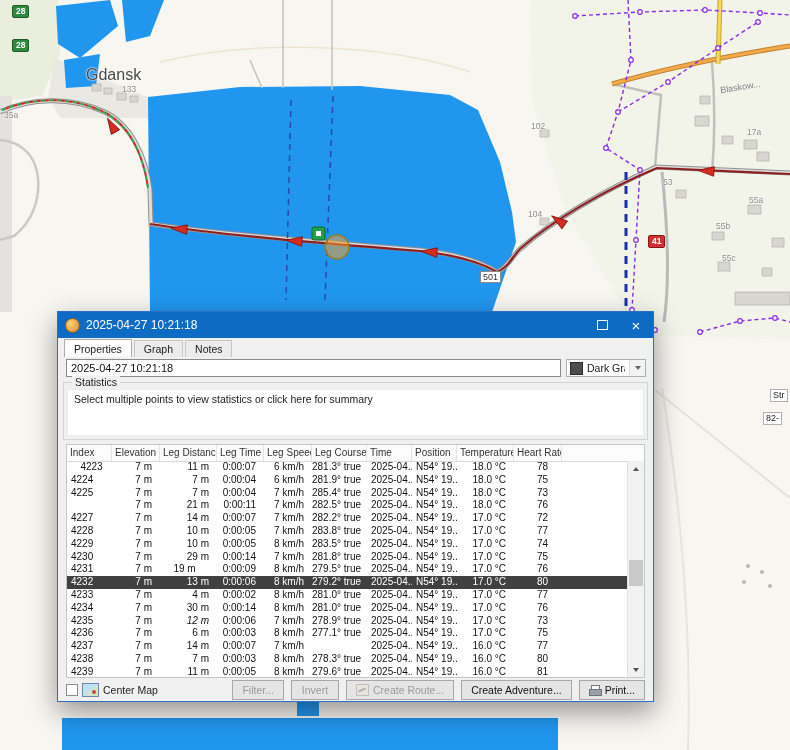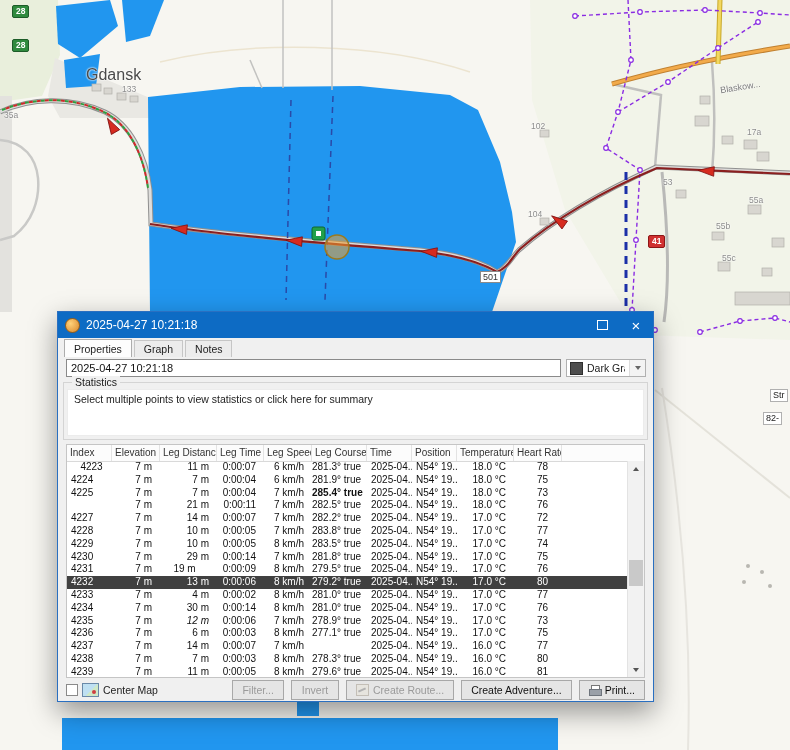--- a/index.html
+++ b/index.html
@@ -289,21 +289,21 @@
             <div class="tcell al c7" style="width: 45px;">N54° 19...</div>
             <div class="tcell ar c8" style="width: 57px;">18.0 °C</div>
             <div class="tcell ar c9" style="width: 48px;">75</div>
           </div>
           <div class="trow">
             <div class="tcell al c0" style="width: 45px;">4225</div>
             <div class="tcell ar c1" style="width: 48px;">7 m</div>
             <div class="tcell ar c2" style="width: 57px;">7 m</div>
             <div class="tcell ar c3" style="width: 47px;">0:00:04</div>
             <div class="tcell ar c4" style="width: 48px;">7 km/h</div>
-            <div class="tcell ar c5" style="width: 55px; font-weight: bold;">285.4° true</div>
+            <div class="tcell ar c5" style="width: 55px;">285.4° true</div>
             <div class="tcell al c6" style="width: 45px;">2025-04...</div>
             <div class="tcell al c7" style="width: 45px;">N54° 19...</div>
             <div class="tcell ar c8" style="width: 57px;">18.0 °C</div>
             <div class="tcell ar c9" style="width: 48px;">73</div>
           </div>
           <div class="trow">
             <div class="tcell al c0" style="width: 45px; margin-top: 32px;">4226</div>
             <div class="tcell ar c1" style="width: 48px;">7 m</div>
             <div class="tcell ar c2" style="width: 57px;">21 m</div>
             <div class="tcell ar c3" style="width: 47px;">0:00:11</div>

